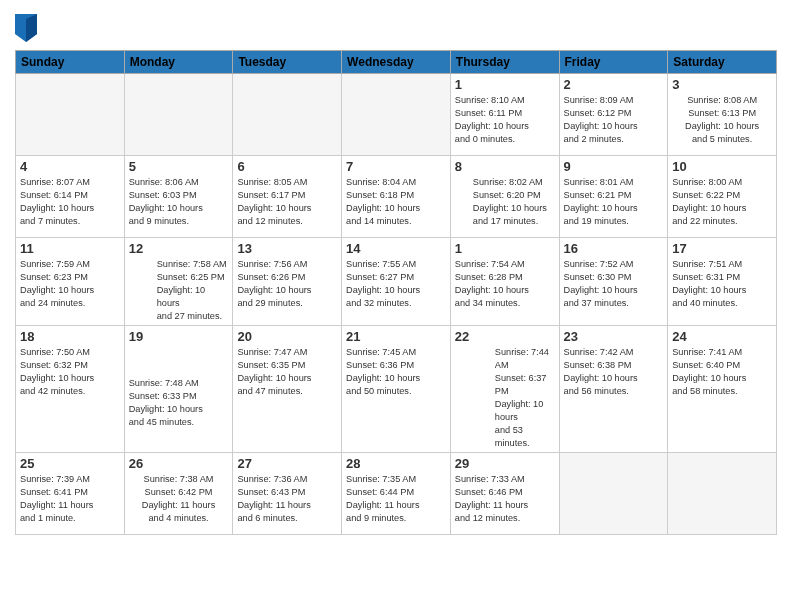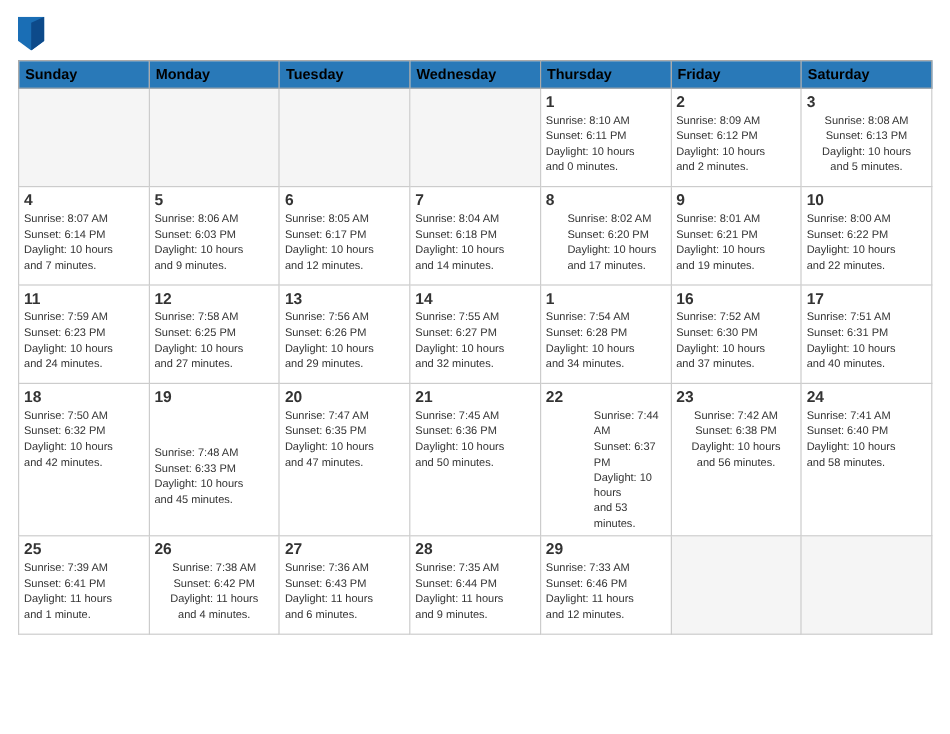--- a/index.html
+++ b/index.html
@@ -218,21 +218,21 @@
         <tr class="week-row">
           <td>
             <div class="day-number">11</div>
             <div class="day-info" style="white-space: pre-line;">Sunrise: 7:59 AM
 Sunset: 6:23 PM
 Daylight: 10 hours
 and 24 minutes.</div>
           </td>
           <td>
             <div class="day-number">12</div>
-            <div class="day-info" style="white-space: pre-line;">Sunrise: 7:58 AM
+            <div class="day-info" style="white-space: pre-line; margin-left: 28px;">Sunrise: 7:58 AM
 Sunset: 6:25 PM
 Daylight: 10 hours
 and 27 minutes.</div>
           </td>
           <td>
             <div class="day-number">13</div>
             <div class="day-info" style="white-space: pre-line;">Sunrise: 7:56 AM
 Sunset: 6:26 PM
 Daylight: 10 hours
 and 29 minutes.</div>
@@ -297,21 +297,21 @@
           </td>
           <td>
             <div class="day-number">22</div>
             <div class="day-info" style="white-space: pre-line; margin-left: 40px;">Sunrise: 7:44 AM
 Sunset: 6:37 PM
 Daylight: 10 hours
 and 53 minutes.</div>
           </td>
           <td>
             <div class="day-number">23</div>
-            <div class="day-info" style="white-space: pre-line; text-align: center;">Sunrise: 7:42 AM
+            <div class="day-info" style="white-space: pre-line;">Sunrise: 7:42 AM
 Sunset: 6:38 PM
 Daylight: 10 hours
 and 56 minutes.</div>
           </td>
           <td>
             <div class="day-number">24</div>
             <div class="day-info" style="white-space: pre-line;">Sunrise: 7:41 AM
 Sunset: 6:40 PM
 Daylight: 10 hours
 and 58 minutes.</div>

